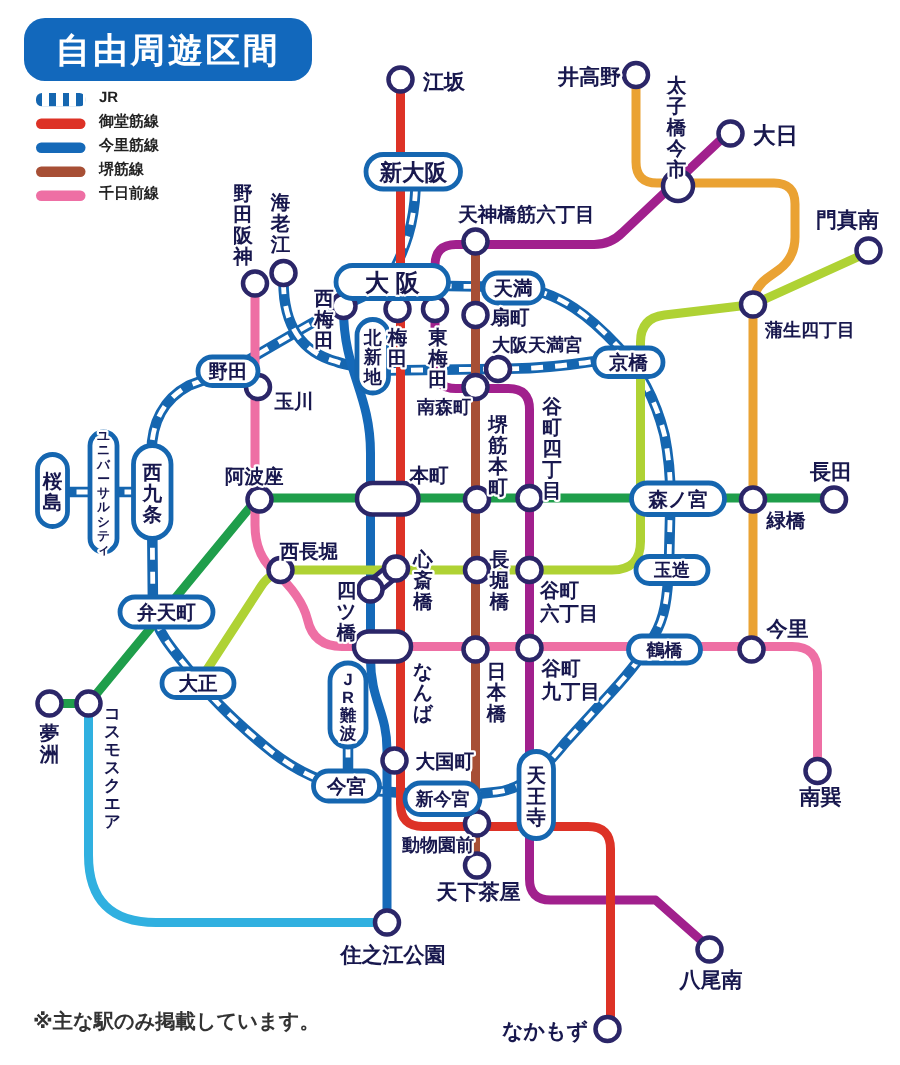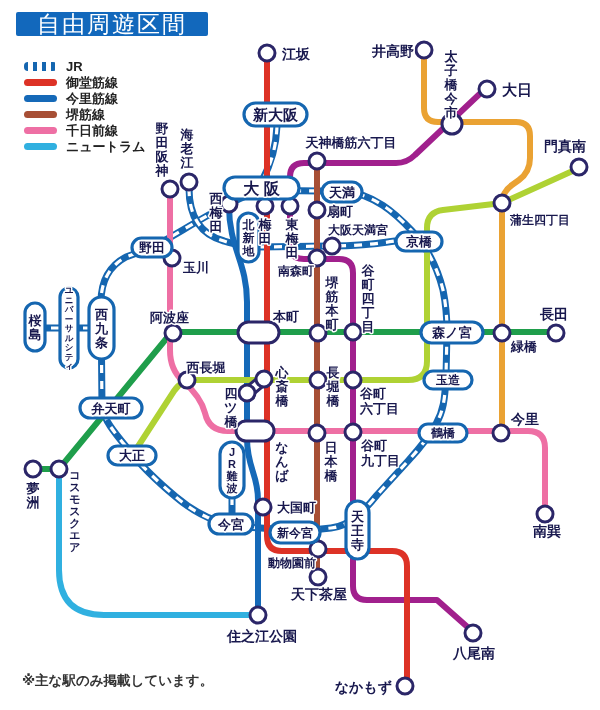--- a/index.html
+++ b/index.html
@@ -1,26 +1,26 @@
 <!DOCTYPE html>
 <html><head>
 <meta charset="utf-8">
 <style>
   html,body{margin:0;padding:0;}
   .stage{position:relative;width:600px;height:710px;background:#ffffff;overflow:hidden;
          font-family:"Liberation Sans","DejaVu Sans",sans-serif;}
   svg.map{position:absolute;left:0;top:0;}
-  .title-box{position:absolute;left:16px;top:12px;width:192px;height:24px;border-radius:2px;
-             display:flex;align-items:center;justify-content:center;color:#fff;font-weight:normal;
+  .title-box{position:absolute;left:16px;top:12px;width:192px;height:42px;border-radius:14px;
+             display:flex;align-items:center;justify-content:center;color:#fff;font-weight:bold;
              font-size:23px;letter-spacing:2px;}
   .legend{position:absolute;left:24px;top:58px;}
   .legend-row{display:flex;align-items:center;gap:9px;height:16px;}
   .legend-swatch{width:33px;height:7px;border-radius:4px;flex:0 0 auto;}
   .legend-swatch.jr{height:9px;}
-  .legend-label{font-size:13px;font-weight:bold;color:#222;white-space:nowrap;line-height:1;}
+  .legend-label{font-size:10px;font-weight:bold;color:#222;white-space:nowrap;line-height:1;}
   .note{position:absolute;left:22px;top:672px;font-size:13.5px;font-weight:bold;color:#333;}
 </style>
 </head>
 <body>
 
 <div class="stage">
   <svg class="map" id="map-svg" width="600" height="710" viewBox="0 0 600 710">
       <path d="M 261,190 C 298,191 320,191 341,191 C 374,193 396,214 412,231 C 428,248 438,270 443,290 C 446,305 447,318 447,332 L 446,376 C 445,400 443,412 436,424 C 429,437 419,449 408,461 L 377,495 C 364,511 350,526 331,528 L 302,531 L 246,527 C 218,525 196,514 176,497 C 158,482 141,466 128,449 C 114,432 104,420 102,407 L 101,302 C 101,282 109,266 126,257 L 153,247 C 186,229 228,201 261,190" fill="none" stroke-linecap="round" stroke-linejoin="round" stroke="#1566b0" stroke-width="7"></path>
       <path d="M 261,190 C 298,191 320,191 341,191 C 374,193 396,214 412,231 C 428,248 438,270 443,290 C 446,305 447,318 447,332 L 446,376 C 445,400 443,412 436,424 C 429,437 419,449 408,461 L 377,495 C 364,511 350,526 331,528 L 302,531 L 246,527 C 218,525 196,514 176,497 C 158,482 141,466 128,449 C 114,432 104,420 102,407 L 101,302 C 101,282 109,266 126,257 L 153,247 C 186,229 228,201 261,190" fill="none" stroke-linecap="butt" stroke-linejoin="round" stroke="#ffffff" stroke-width="3.2" stroke-dasharray="8 8"></path>
       <path d="M 277,126 C 276,150 270,166 262,181" fill="none" stroke-linecap="round" stroke-linejoin="round" stroke="#1566b0" stroke-width="7"></path>
@@ -180,19 +180,15 @@
         <span class="legend-label">今里筋線</span>
       </div>
       <div class="legend-row">
         <span class="legend-swatch" style="background: rgb(167, 79, 53);"></span>
         <span class="legend-label">堺筋線</span>
       </div>
       <div class="legend-row">
         <span class="legend-swatch" style="background: rgb(238, 111, 164);"></span>
         <span class="legend-label">千日前線</span>
       </div>
-      <div class="legend-row">
-        <span class="legend-swatch" style="background: rgb(48, 176, 224);"></span>
-        <span class="legend-label">ニュートラム</span>
-      </div>
     </div>
   <div class="note">※主な駅のみ掲載しています。</div>
 </div>
 
 </body></html>

